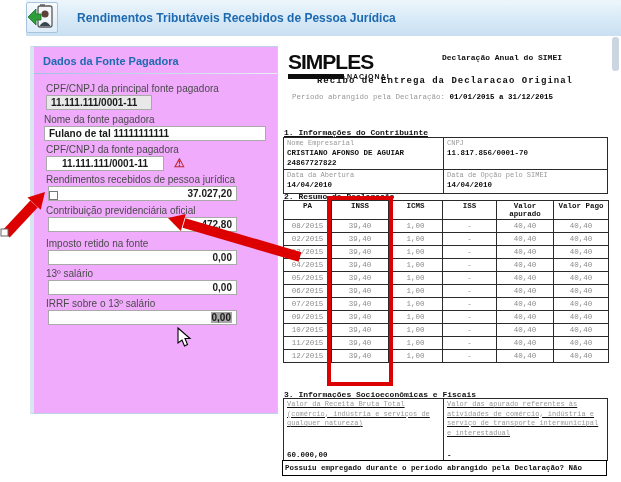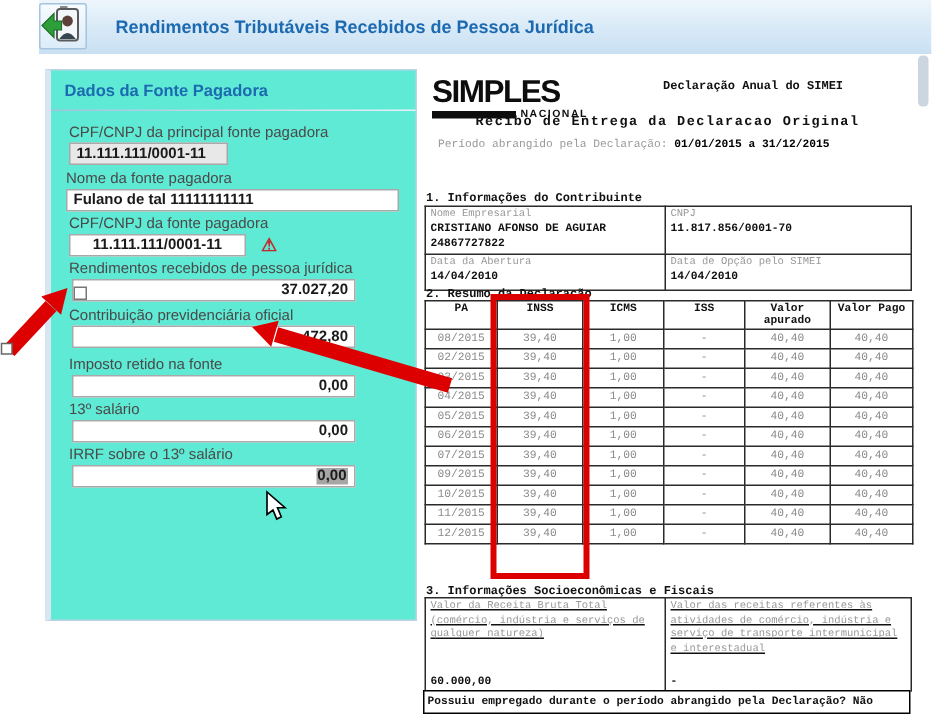--- a/index.html
+++ b/index.html
@@ -8,21 +8,21 @@
   
   .topbar { position:absolute; left:0; top:0; width:621px; height:36px;
     background:linear-gradient(180deg,#eef6fc 0%,#d7e9f7 55%,#c9e0f2 100%); }
   .topbar-corner { position:absolute; left:0; top:0; width:26px; height:36px; background:#fff; }
   .icon-tile { position:absolute; left:26px; top:2px; width:32px; height:31px;
     background:linear-gradient(180deg,#f6fbfe,#dcecf8); border:1px solid #a6c4dd; border-radius:2px; }
   .page-title { position:absolute; left:77px; top:11px; font-size:12px; font-weight:bold; color:#1d6ab0; }
 
   
   .panel { position:absolute; left:30px; top:46px; width:248px; height:368px;
-    background:#5eead4; border:1px solid #bcd2e6; border-left:4px solid #d8e6f2;padding-left:24px; }
+    background:#f0abfc; border:1px solid #bcd2e6; border-left:4px solid #d8e6f2;padding-left:24px; }
   .panel-title { position:absolute; left:9px; top:8px; font-size:11px; font-weight:bold; color:#1d6ab0; }
   .panel-title-rule { position:absolute; left:0; top:26px; width:100%; height:1px;
     background:linear-gradient(90deg,#9fc2de,#e8f1f8); }
   .flabel { position:absolute; font-size:10px; color:#4a4a4a; white-space:nowrap; }
   .finput { position:absolute; height:15px; border:1px solid #a9a9a9; background:#fff;
     font-size:10px; font-weight:bold; color:#1a1a1a; line-height:13px; padding:0 4px; }
   .finput.readonly { background:#e8e8e8; }
   .num { text-align:right; }
   .ctr { text-align:center; }
   .sel-val { background:#a6a6a6; padding:0 1px; }
@@ -118,21 +118,21 @@
       <span class="txt">NACIONAL</span>
     </div>
   </div>
   <div class="doc-type">Declaração Anual do SIMEI</div>
   <div class="doc-title">Recibo de Entrega da Declaracao Original</div>
   <div class="doc-period">
     <span>Período abrangido pela Declaração:</span>
     <b>01/01/2015 a 31/12/2015</b>
   </div>
 
-  <div class="sec-head" style="left:2px; top:92px;">1. Informações do Contribuinte</div>
+  <div class="sec-head" style="left:2px; top:92px;text-decoration:underline;">1. Informações do Contribuinte</div>
   <table class="dtab" style="left:1px; top:101px; width:325px;">
     <tbody>
         <tr>
       <td class="info-cell" style="width:160px; height:24px;">
         <div class="lab">Nome Empresarial</div>
         <div class="val">CRISTIANO AFONSO DE AGUIAR 24867727822</div>
       </td>
       <td class="info-cell" style="height:24px;">
         <div class="lab">CNPJ</div>
         <div class="val">11.817.856/0001-70</div>
@@ -265,21 +265,21 @@
 
   <div class="sec-head" style="left:2px; top:354px;">3. Informações Socioeconômicas e Fiscais</div>
   <table class="dtab" style="left:1px; top:362px; width:325px;text-decoration:underline;">
     <tbody>
         <tr>
       <td class="sec3-cell" style="width:160px;">
         <div class="lab">Valor da Receita Bruta Total (comércio, indústria e serviços de qualquer natureza)</div>
         <div class="val">60.000,00</div>
       </td>
       <td class="sec3-cell">
-        <div class="lab">Valor das receitas referentes às atividades de comércio, indústria e serviço de transporte intermunicipal e interestadual</div>
+        <div class="lab">Valor das apurado referentes às atividades de comércio, indústria e serviço de transporte intermunicipal e interestadual</div>
         <div class="val">-</div>
       </td>
     </tr>
   </tbody>
     </table>
   <div class="question-row">Possuiu empregado durante o período abrangido pela Declaração? Não</div>
 </div>
 
 <div class="red-rect"></div>
 

